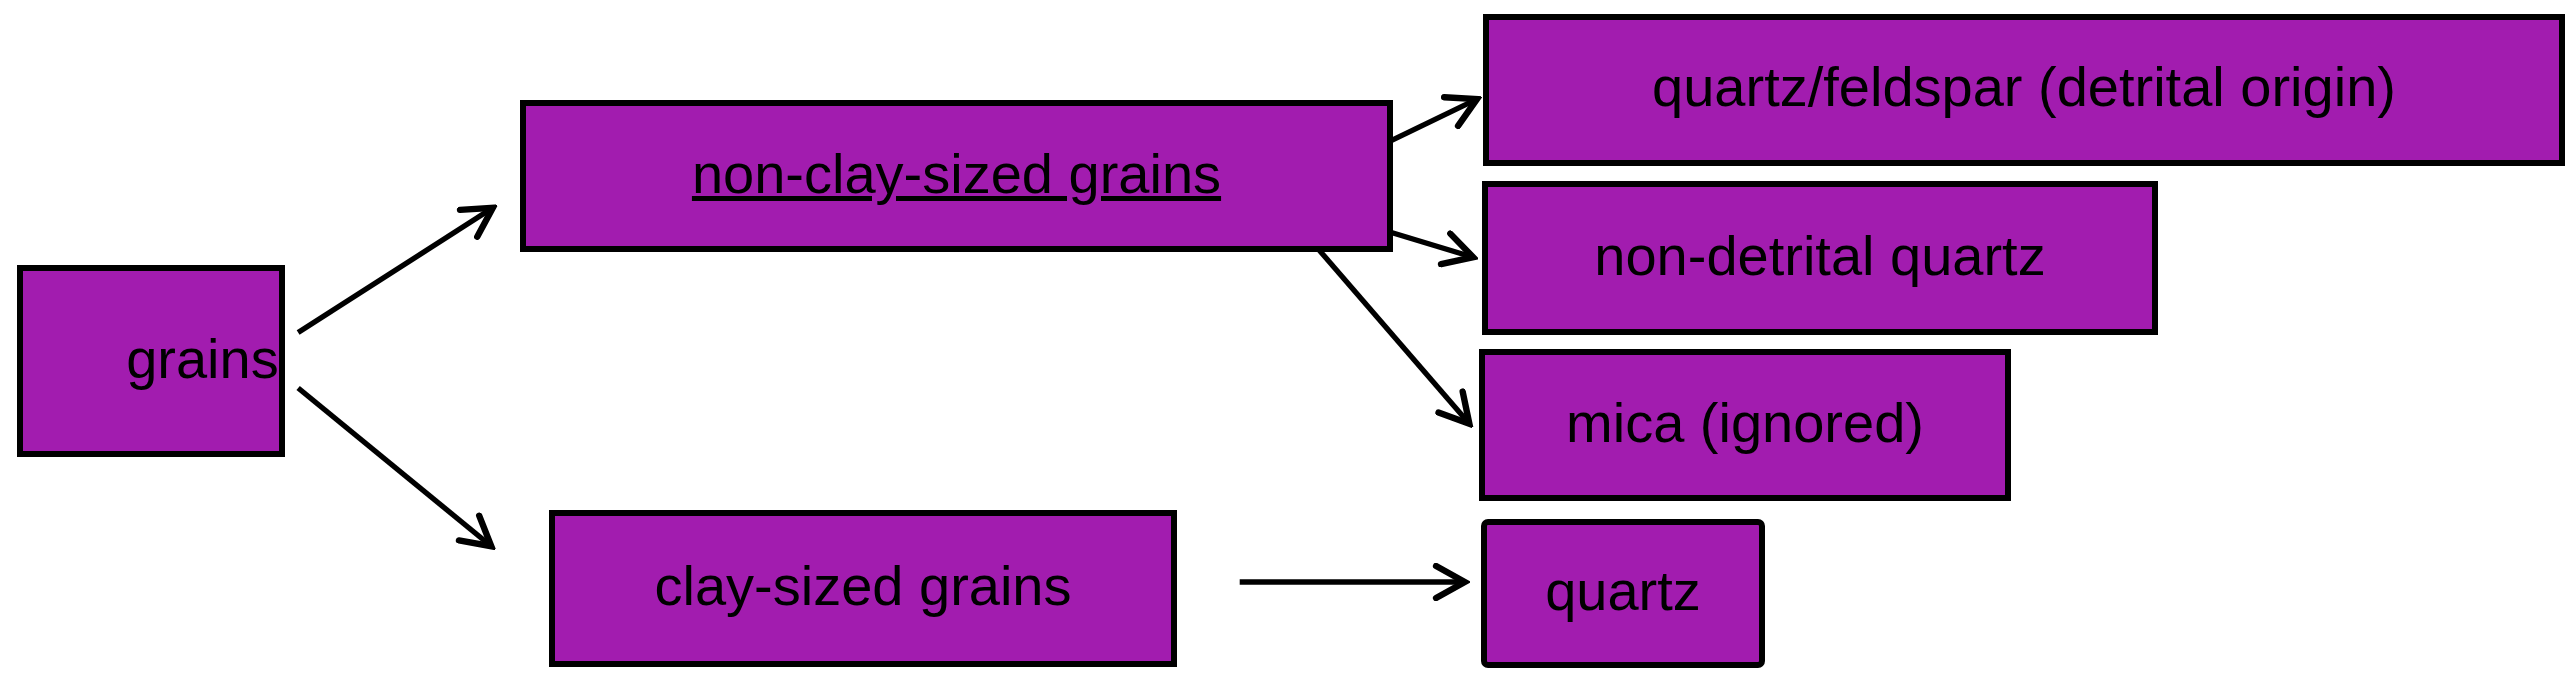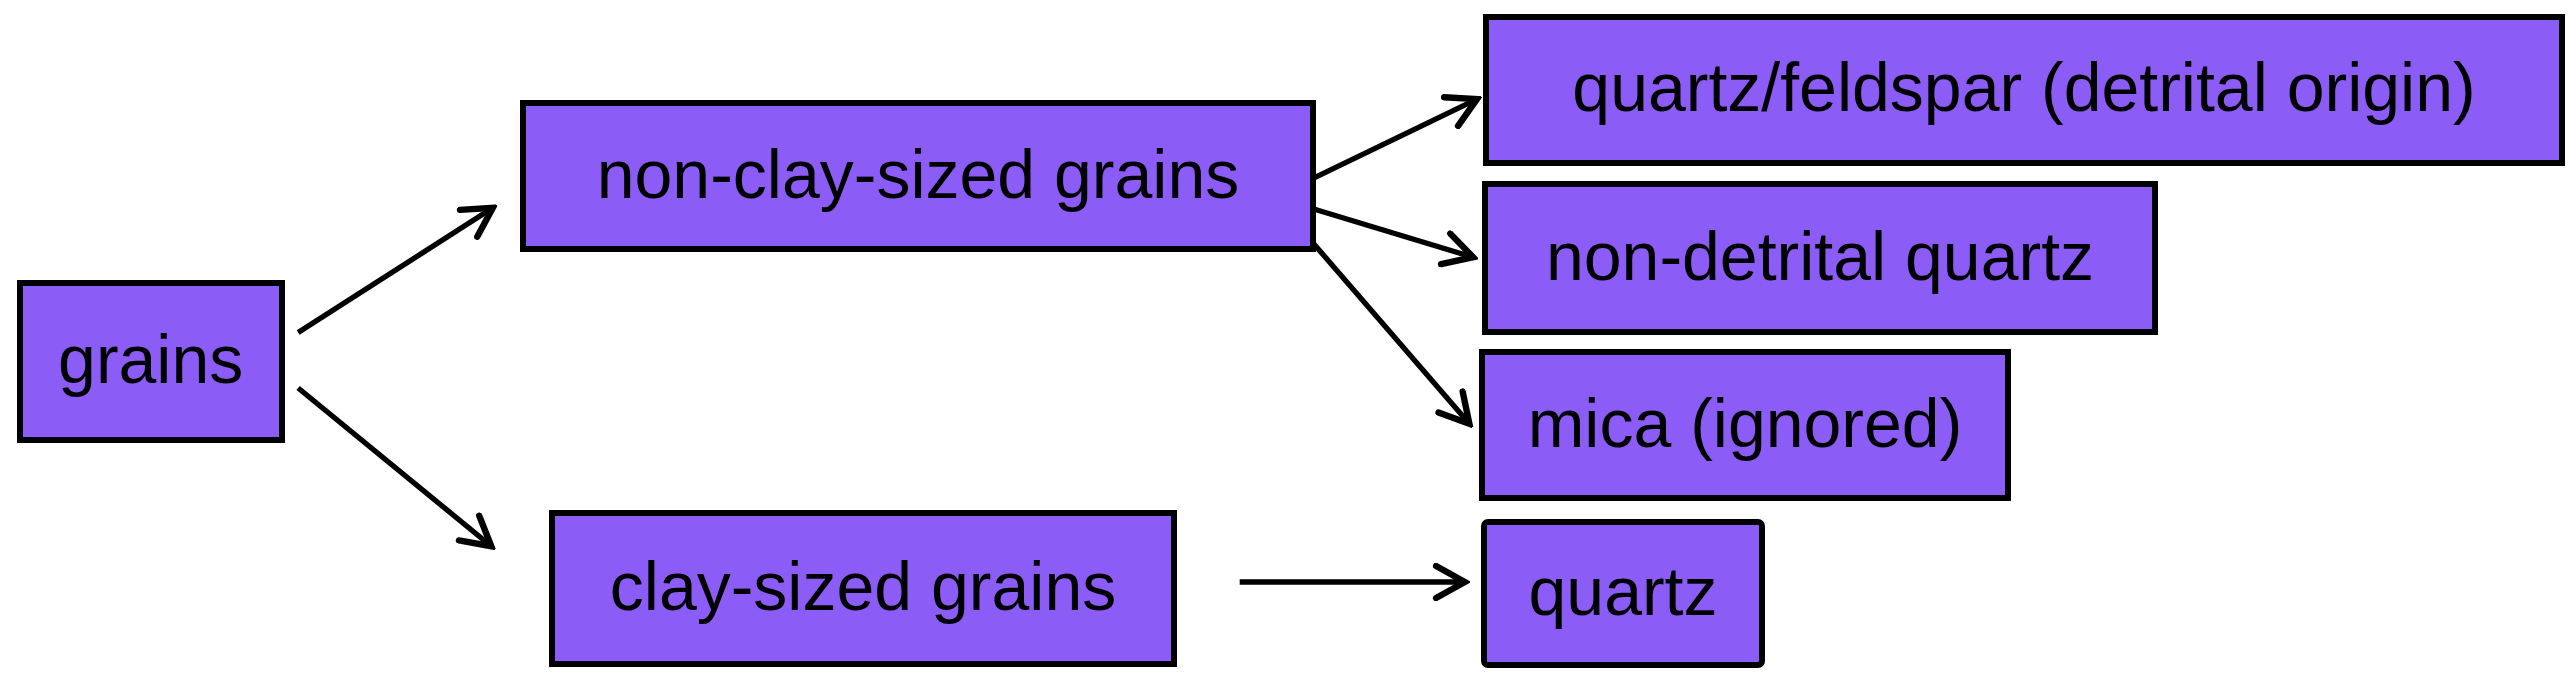--- a/index.html
+++ b/index.html
@@ -14,25 +14,25 @@
   #edge-layer {
     position: absolute;
     left: 0; top: 0;
     width: 2576px; height: 678px;
   }
   #node-layer { position: absolute; left: 0; top: 0; width: 100%; height: 100%; }
   .node {
     position: absolute;
     box-sizing: border-box;
     border: 6px solid #000000;
-    background: #8b5cf6;
+    background: #a21caf;
     display: flex;
     align-items: center;
     justify-content: center;
-    font-size: 68px;
+    font-size: 56px;
     line-height: 1;
     color: #000000;
     white-space: nowrap;
   }
   .node-label { display: block; padding-bottom: 4.6px; }
 </style>
 </head>
 <body>
 
 <div id="canvas">
@@ -45,24 +45,24 @@
     <g id="edge-group">
         <line x1="392" y1="437" x2="648" y2="273" stroke="#000000" stroke-width="7" marker-end="url(#arrowhead)"></line>
         <line x1="392" y1="510" x2="646" y2="718" stroke="#000000" stroke-width="7" marker-end="url(#arrowhead)"></line>
         <line x1="1721" y1="237" x2="1942" y2="130" stroke="#000000" stroke-width="7" marker-end="url(#arrowhead)"></line>
         <line x1="1722" y1="273" x2="1937" y2="338" stroke="#000000" stroke-width="7" marker-end="url(#arrowhead)"></line>
         <line x1="1721" y1="313" x2="1932" y2="557" stroke="#000000" stroke-width="7" marker-end="url(#arrowhead)"></line>
         <line x1="1630" y1="765" x2="1926" y2="765" stroke="#000000" stroke-width="7" marker-end="url(#arrowhead)"></line>
       </g>
   </svg>
   <div id="node-layer">
-      <div class="node" style="left: 16.7px; top: 280px; width: 268px; height: 163px; border-width: 6px; border-color: rgb(0, 0, 0);">
+      <div class="node" style="left: 16.7px; top: 265px; width: 268px; height: 192px; border-width: 6px; border-color: rgb(0, 0, 0); justify-content: flex-end;">
     <span class="node-label">grains</span>
   </div>
-      <div class="node" style="left: 520px; top: 100px; width: 796px; height: 152px; border-width: 6px; border-color: rgb(0, 0, 0);">
+      <div class="node" style="left: 520px; top: 100px; width: 873px; height: 152px; border-width: 6px; border-color: rgb(0, 0, 0); text-decoration: underline;">
     <span class="node-label">non-clay-sized grains</span>
   </div>
       <div class="node" style="left: 519px; top: 510px; width: 628px; height: 157px; border-width: 6px; border-color: rgb(0, 0, 0); margin-left: 30px;">
     <span class="node-label">clay-sized grains</span>
   </div>
       <div class="node" style="left: 1483px; top: 13.7px; width: 1082px; height: 152px; border-width: 6px; border-color: rgb(0, 0, 0);">
     <span class="node-label">quartz/feldspar (detrital origin)</span>
   </div>
       <div class="node" style="left: 1482px; top: 181px; width: 676px; height: 154px; border-width: 6px; border-color: rgb(0, 0, 0);">
     <span class="node-label">non-detrital quartz</span>

